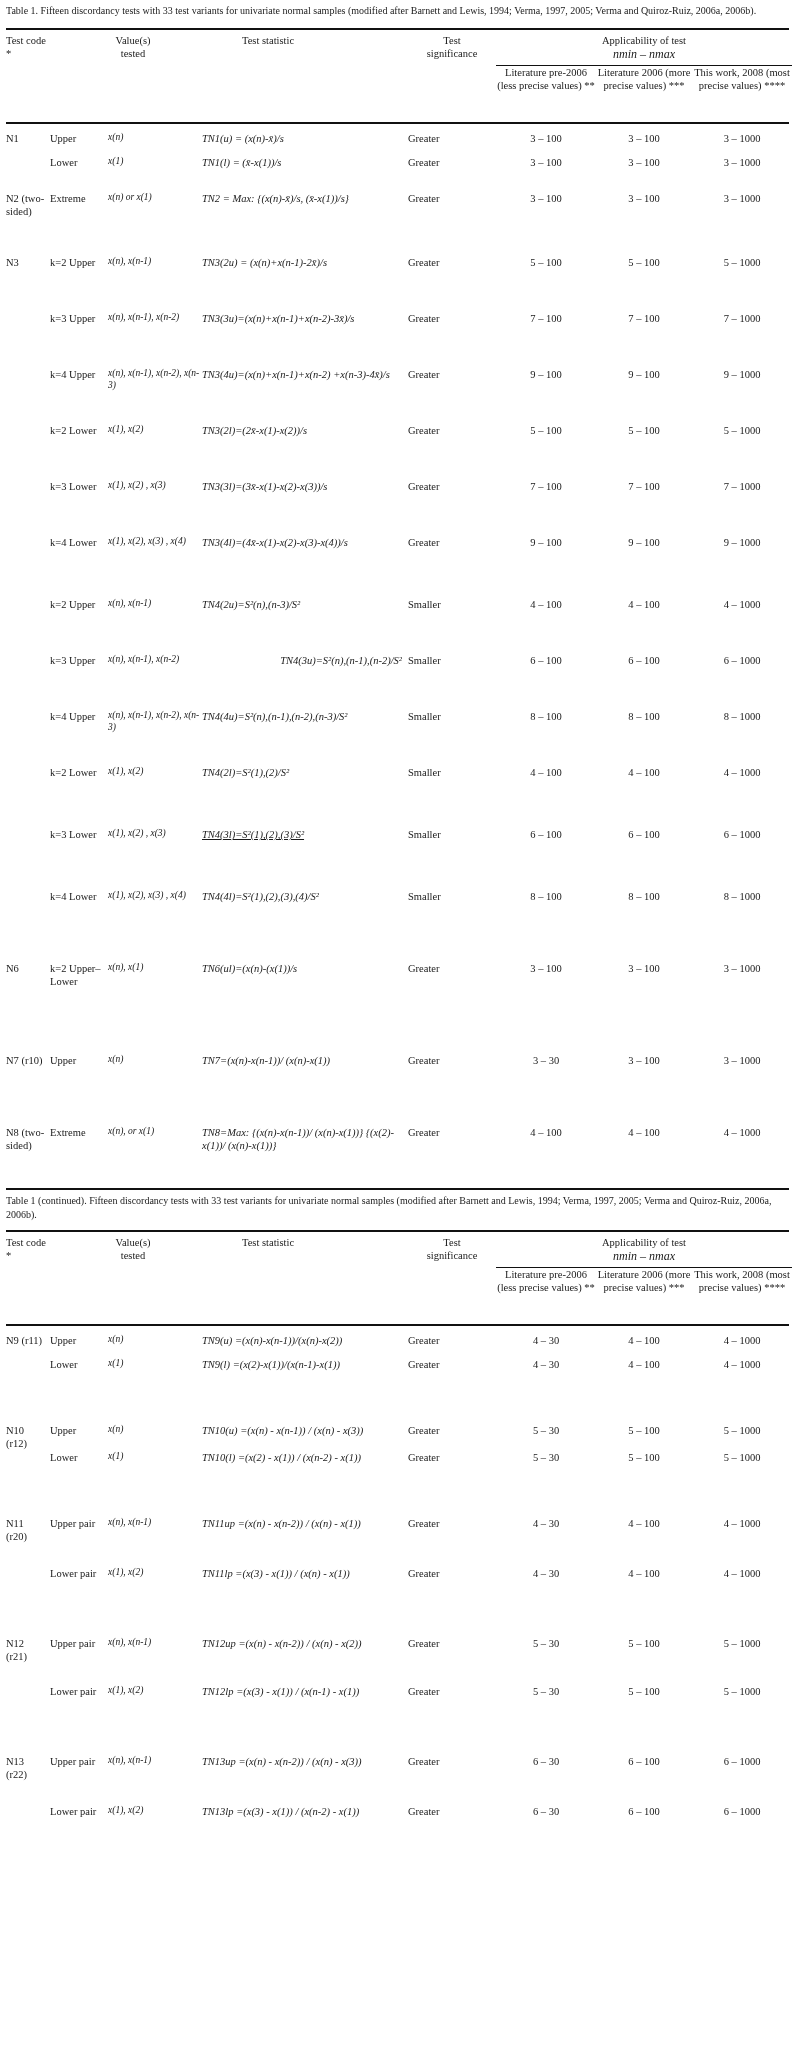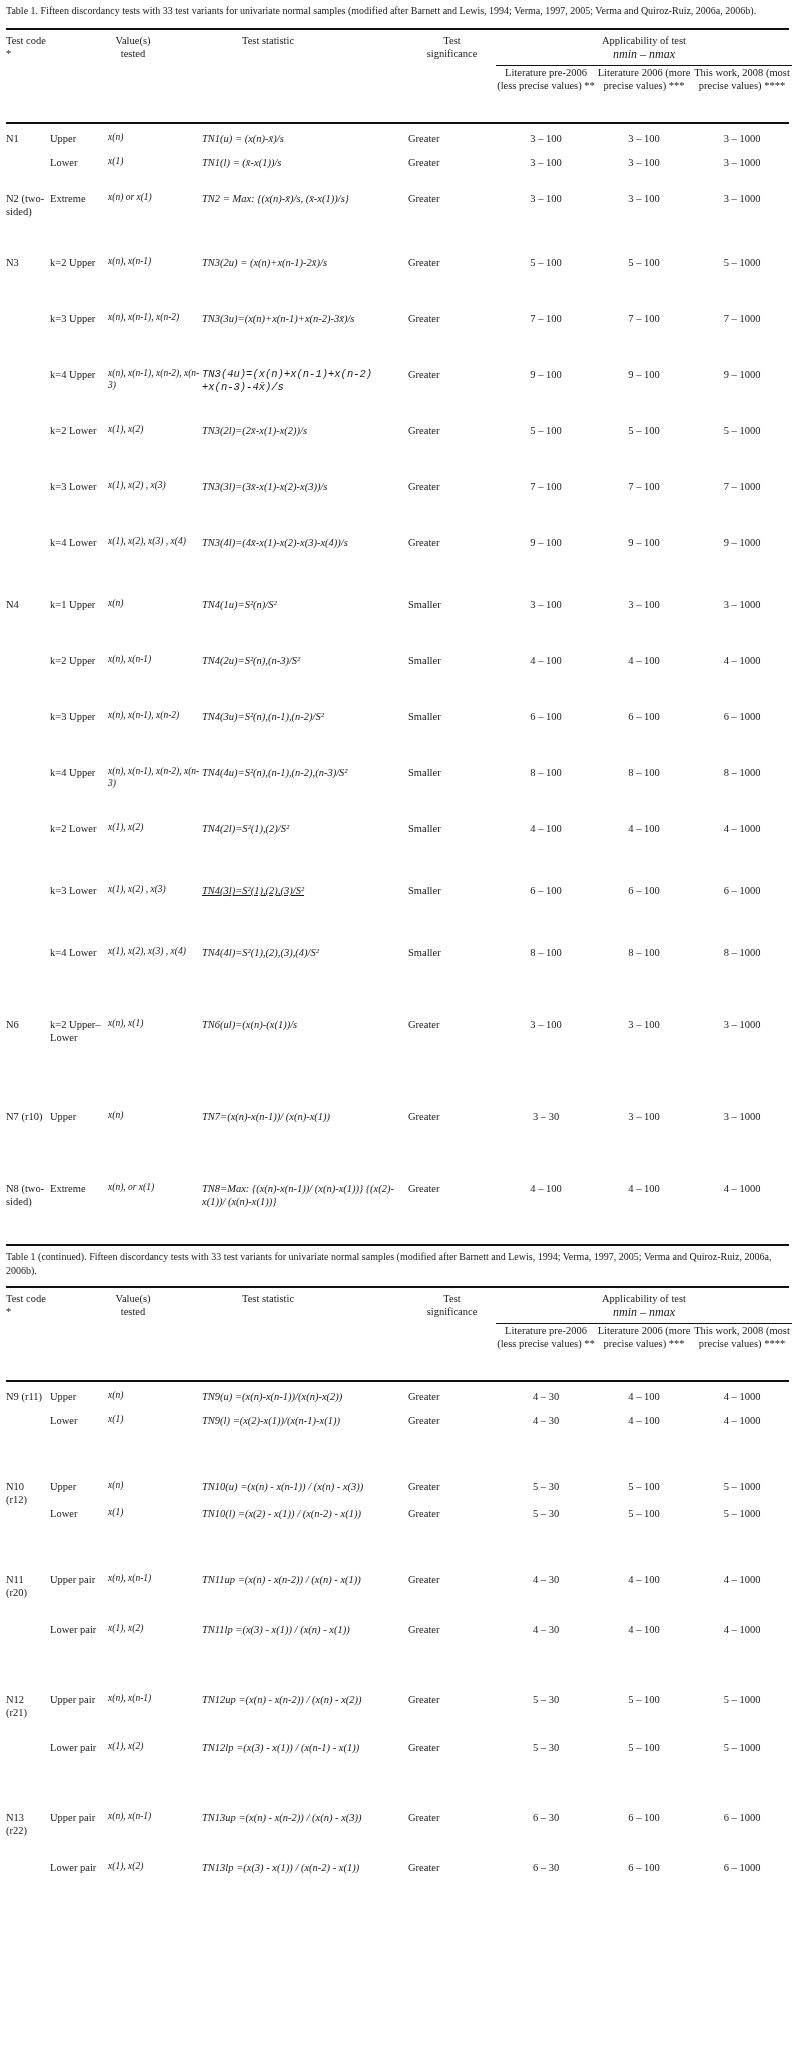--- a/index.html
+++ b/index.html
@@ -138,21 +138,21 @@
           <td class="i" style="padding-right: 6px;">TN3(3u)=(x(n)+x(n-1)+x(n-2)-3x̄)/s</td>
           <td>Greater</td>
           <td class="center">7 – 100</td>
           <td class="center">7 – 100</td>
           <td class="center">7 – 1000</td>
         </tr>
         <tr class="row" style="height: 56px;">
           <td style="padding-right: 4px;"></td>
           <td>k=4 Upper</td>
           <td class="i" style="font-size: 9.5px;">x(n), x(n-1), x(n-2), x(n-3)</td>
-          <td class="i" style="padding-right: 6px; font-family: Liberation Mono, monospace;">TN3(4u)=(x(n)+x(n-1)+x(n-2) +x(n-3)-4x̄)/s</td>
+          <td class="i" style="padding-right: 6px;">TN3(4u)=(x(n)+x(n-1)+x(n-2) +x(n-3)-4x̄)/s</td>
           <td>Greater</td>
           <td class="center">9 – 100</td>
           <td class="center">9 – 100</td>
           <td class="center">9 – 1000</td>
         </tr>
         <tr class="row" style="height: 56px;">
           <td style="padding-right: 4px;"></td>
           <td>k=2 Lower</td>
           <td class="i" style="font-size: 9.5px;">x(1), x(2)</td>
           <td class="i" style="padding-right: 6px;">TN3(2l)=(2x̄-x(1)-x(2))/s</td>
@@ -175,44 +175,34 @@
           <td style="padding-right: 4px;"></td>
           <td>k=4 Lower</td>
           <td class="i" style="font-size: 9.5px;">x(1), x(2), x(3) , x(4)</td>
           <td class="i" style="padding-right: 6px;">TN3(4l)=(4x̄-x(1)-x(2)-x(3)-x(4))/s</td>
           <td>Greater</td>
           <td class="center">9 – 100</td>
           <td class="center">9 – 100</td>
           <td class="center">9 – 1000</td>
         </tr>
         <tr class="row" style="height: 56px;">
-          <td style="padding-right: 4px;">N4</td>
-          <td>k=1 Upper</td>
-          <td class="i" style="font-size: 9.5px;">x(n)</td>
-          <td class="i" style="padding-right: 6px;">TN4(1u)=S²(n)/S²</td>
-          <td>Smaller</td>
-          <td class="center">3 – 100</td>
-          <td class="center">3 – 100</td>
-          <td class="center">3 – 1000</td>
-        </tr>
-        <tr class="row" style="height: 56px;">
           <td style="padding-right: 4px;"></td>
           <td>k=2 Upper</td>
           <td class="i" style="font-size: 9.5px;">x(n), x(n-1)</td>
           <td class="i" style="padding-right: 6px;">TN4(2u)=S²(n),(n-3)/S²</td>
           <td>Smaller</td>
           <td class="center">4 – 100</td>
           <td class="center">4 – 100</td>
           <td class="center">4 – 1000</td>
         </tr>
         <tr class="row" style="height: 56px;">
           <td style="padding-right: 4px;"></td>
           <td>k=3 Upper</td>
           <td class="i" style="font-size: 9.5px;">x(n), x(n-1), x(n-2)</td>
-          <td class="i" style="padding-right: 6px;">TN4(3u)=S²(n),(n-1),(n-2)/S²</td>
+          <td class="i" style="padding-right: 6px; text-align: right;">TN4(3u)=S²(n),(n-1),(n-2)/S²</td>
           <td>Smaller</td>
           <td class="center">6 – 100</td>
           <td class="center">6 – 100</td>
           <td class="center">6 – 1000</td>
         </tr>
         <tr class="row" style="height: 56px;">
           <td style="padding-right: 4px;"></td>
           <td>k=4 Upper</td>
           <td class="i" style="font-size: 9.5px;">x(n), x(n-1), x(n-2), x(n-3)</td>
           <td class="i" style="padding-right: 6px;">TN4(4u)=S²(n),(n-1),(n-2),(n-3)/S²</td>

